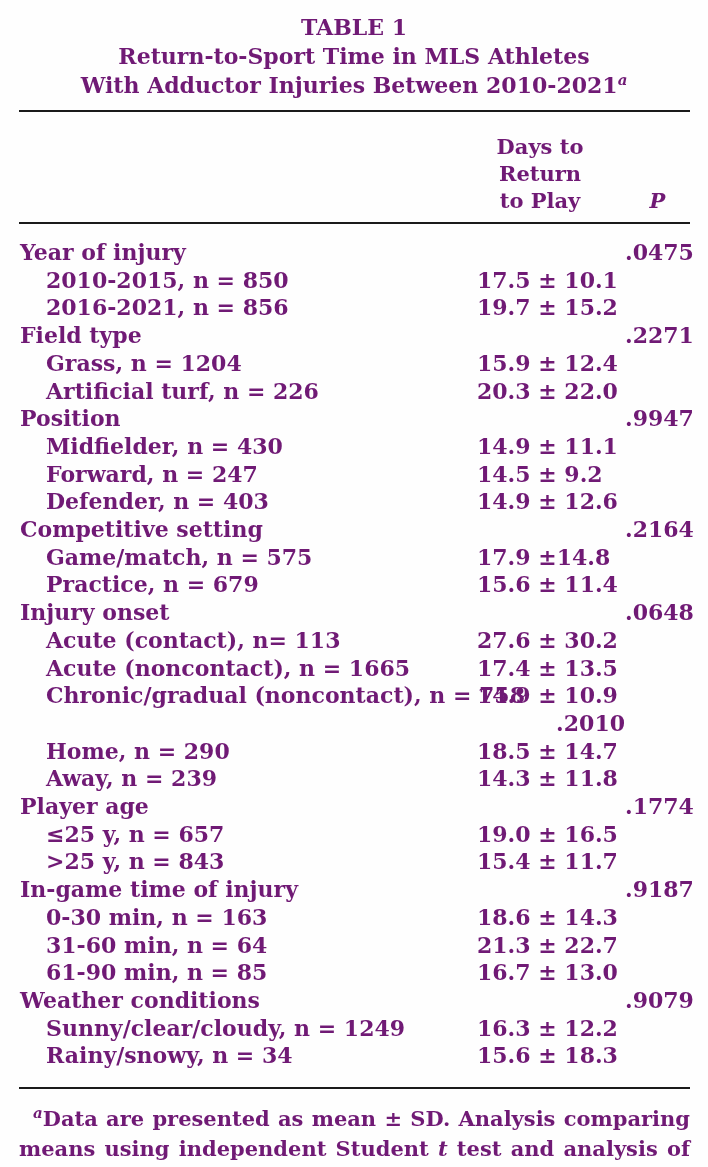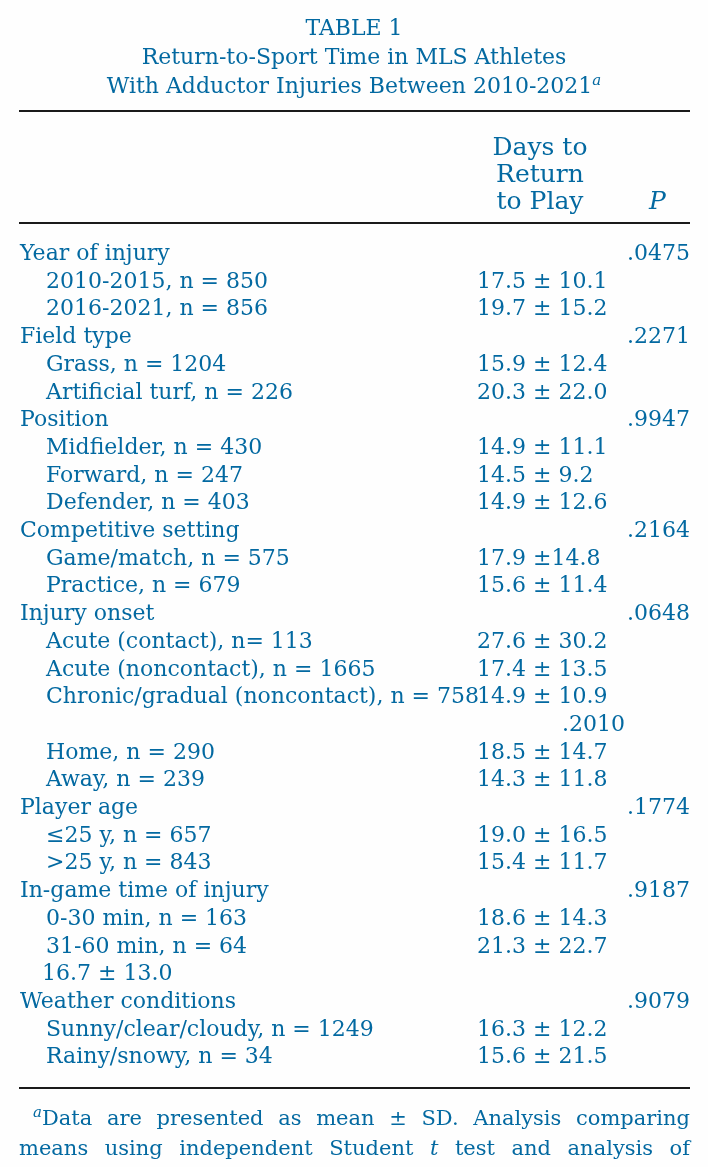--- a/index.html
+++ b/index.html
@@ -1,23 +1,24 @@
 <!DOCTYPE html>
 <html><head>
 <meta charset="utf-8">
 <style>
   * { margin:0; padding:0; box-sizing:border-box; }
   html,body { background:#ffffff; }
   .page {
     width:708px; height:1167px;
     background:#fefefe;
-    color:#0369a1;
+    color:#701a75;
     font-family:"DejaVu Serif", serif;
     overflow:hidden;
     position:relative;
+    font-weight:bold;
   }
   .title-block {
     padding-top:13px;
     text-align:center;
     font-size:22px;
     line-height:29px;
   }
   .title-block sup {
     font-style:italic;
     font-size:15px;
@@ -33,21 +34,21 @@
   }
   .rule-top { margin-top:10px; }
   .rule-mid { margin-top:8px; }
   .rule-bottom { margin-top:17px; }
 
   .col-head {
     display:grid;
     grid-template-columns:435px 170px 1fr;
     padding:0 18px 0 20px;
     margin-top:21px;
-    font-size:25px;
+    font-size:21px;
   }
   .col-head .h-value {
     text-align:center;
     line-height:27px;
   }
   .col-head .h-p {
     text-align:center;
     align-self:end;
     font-style:italic;
     line-height:27px;
@@ -233,36 +234,37 @@
         <span class="c-label">0-30 min, n = 163</span>
         <span class="c-value">18.6 ± 14.3</span>
         <span class="c-p"></span>
       </div>
     <div class="row sub">
         <span class="c-label">31-60 min, n = 64</span>
         <span class="c-value">21.3 ± 22.7</span>
         <span class="c-p"></span>
       </div>
     <div class="row sub">
+        <span class="c-label">61-90 min, n = 85</span>
         <span class="c-value">16.7 ± 13.0</span>
         <span class="c-p"></span>
       </div>
     <div class="row">
         <span class="c-label">Weather conditions</span>
         <span class="c-value"></span>
         <span class="c-p">.9079</span>
       </div>
     <div class="row sub">
         <span class="c-label">Sunny/clear/cloudy, n = 1249</span>
         <span class="c-value">16.3 ± 12.2</span>
         <span class="c-p"></span>
       </div>
     <div class="row sub">
         <span class="c-label">Rainy/snowy, n = 34</span>
-        <span class="c-value">15.6 ± 21.5</span>
+        <span class="c-value">15.6 ± 18.3</span>
         <span class="c-p"></span>
       </div>
   </div>
 
   <hr class="rule rule-bottom">
 
   <div class="footnote"><sup>a</sup><span>Data are presented as mean ± SD. Analysis comparing means using independent Student </span><i>t</i><span> test and analysis of variance where appropriate.</span></div>
 
 </div>
 

